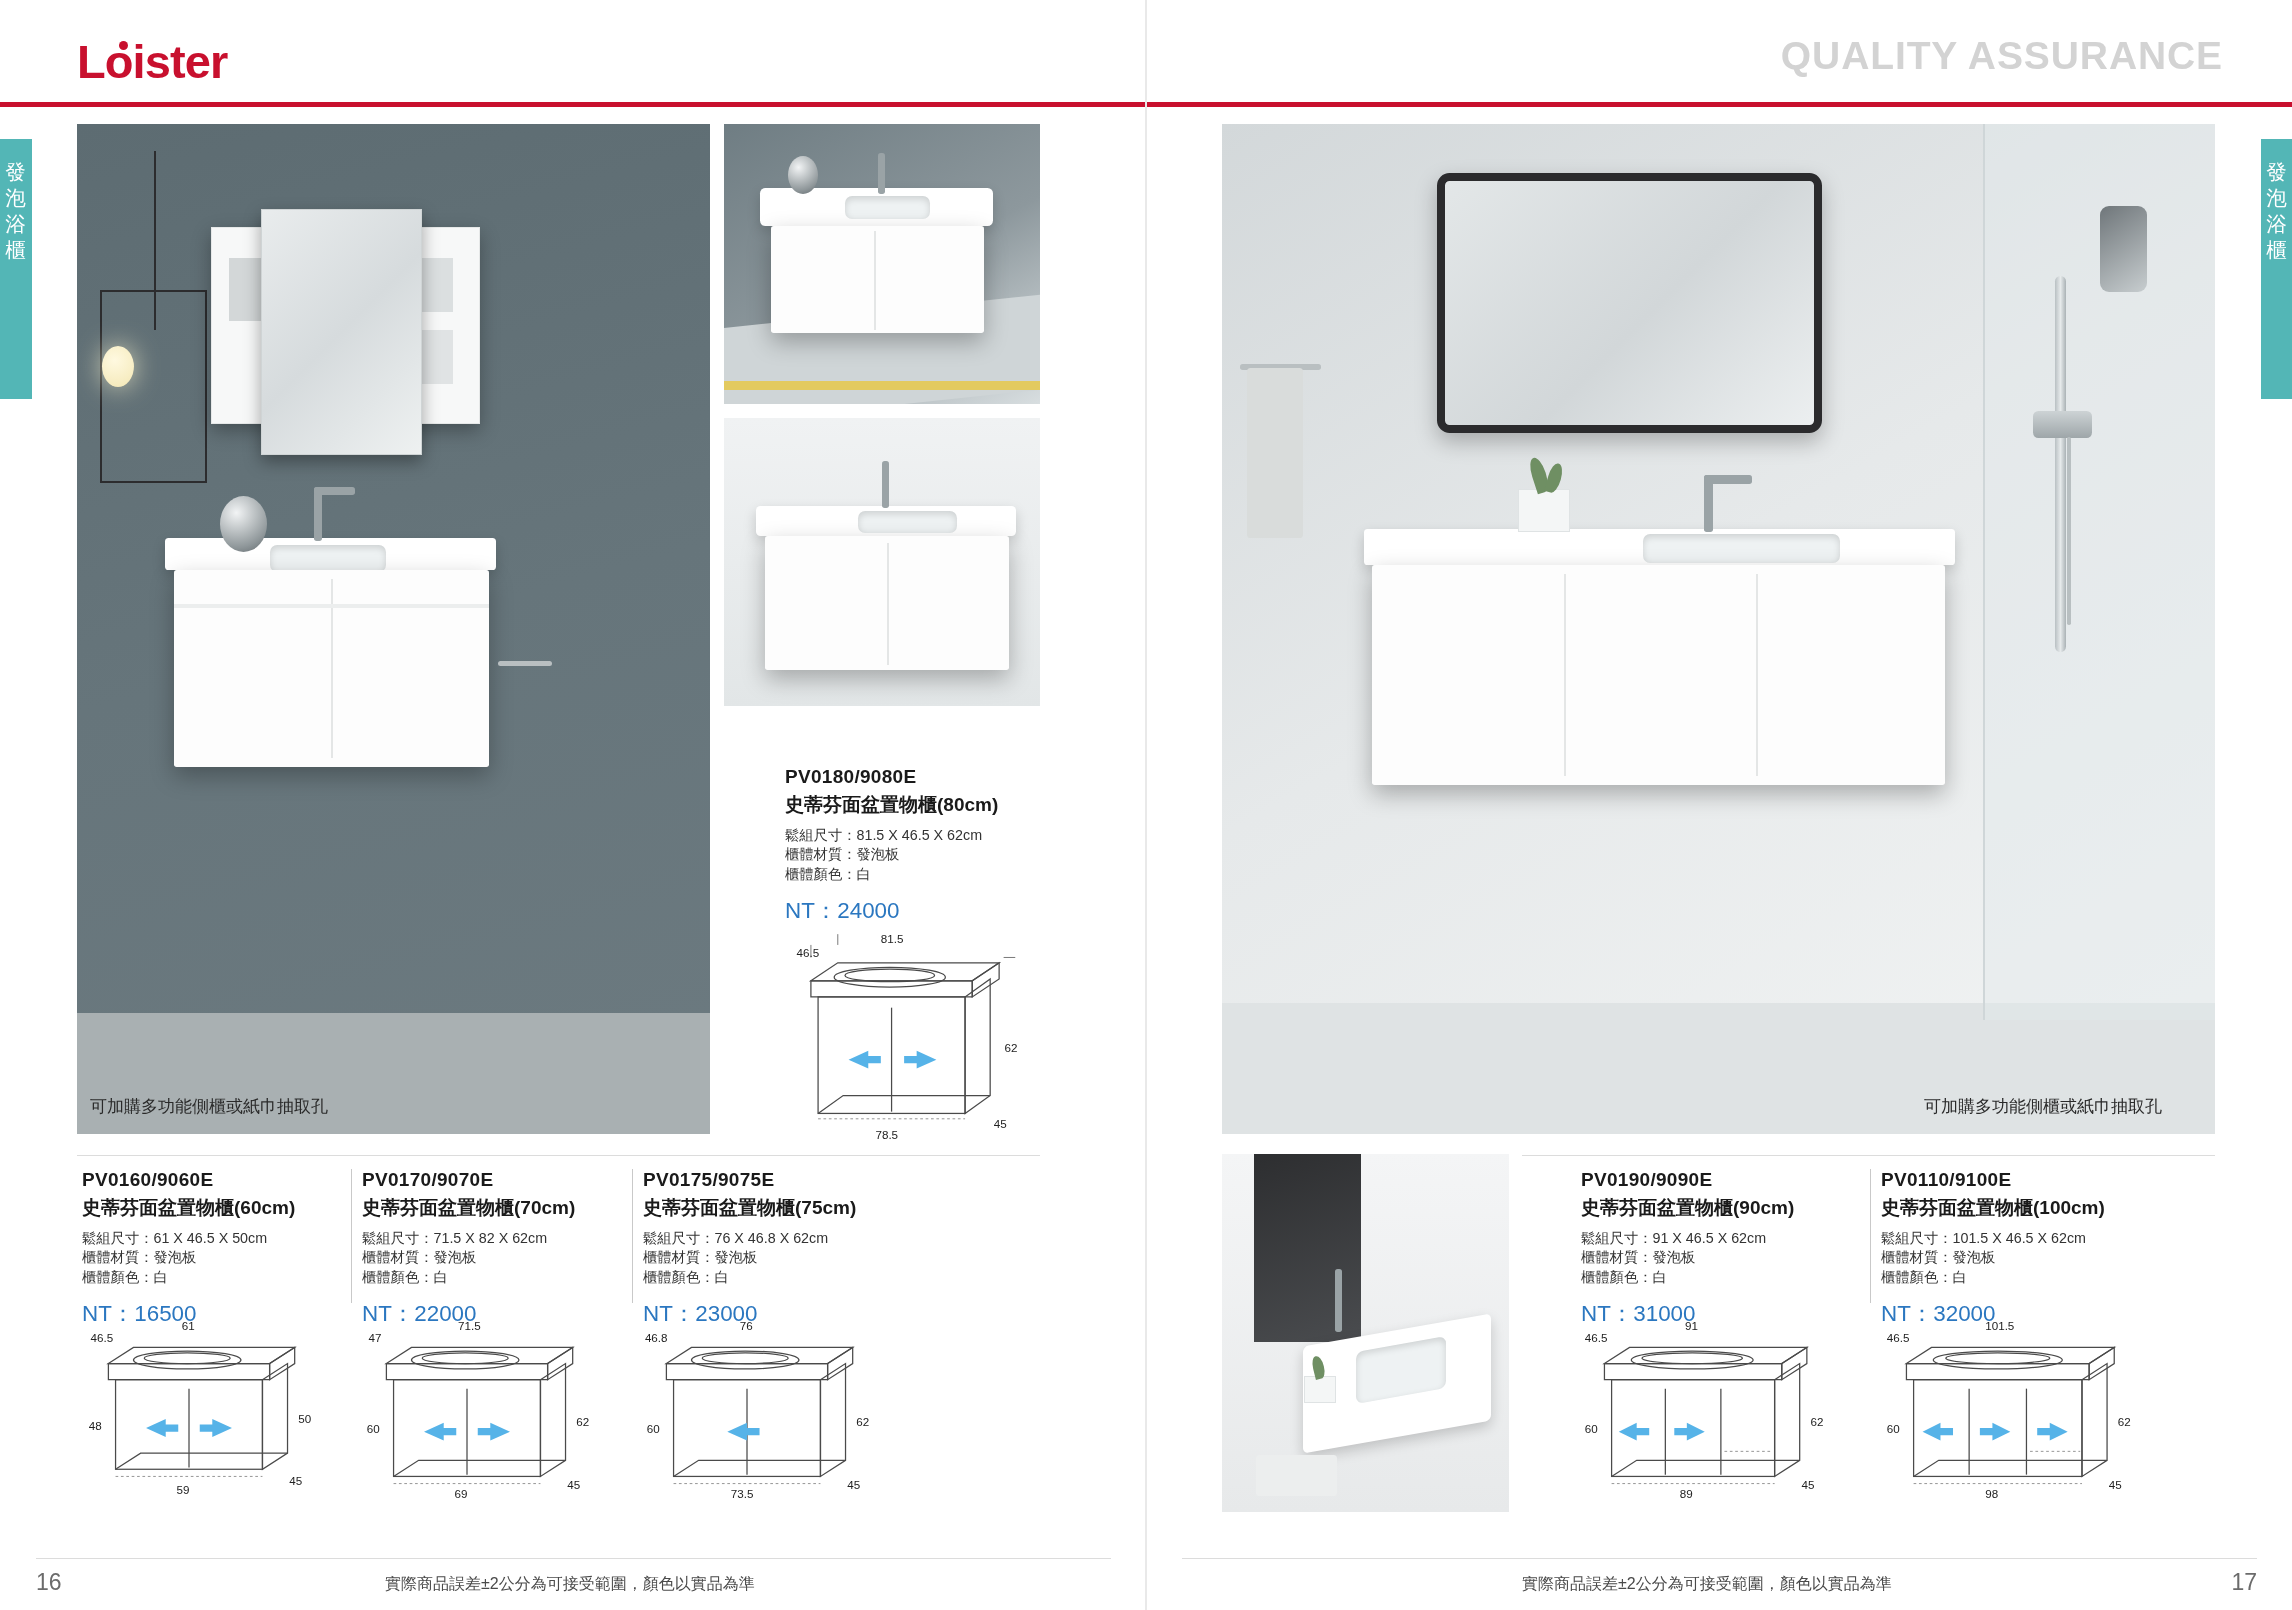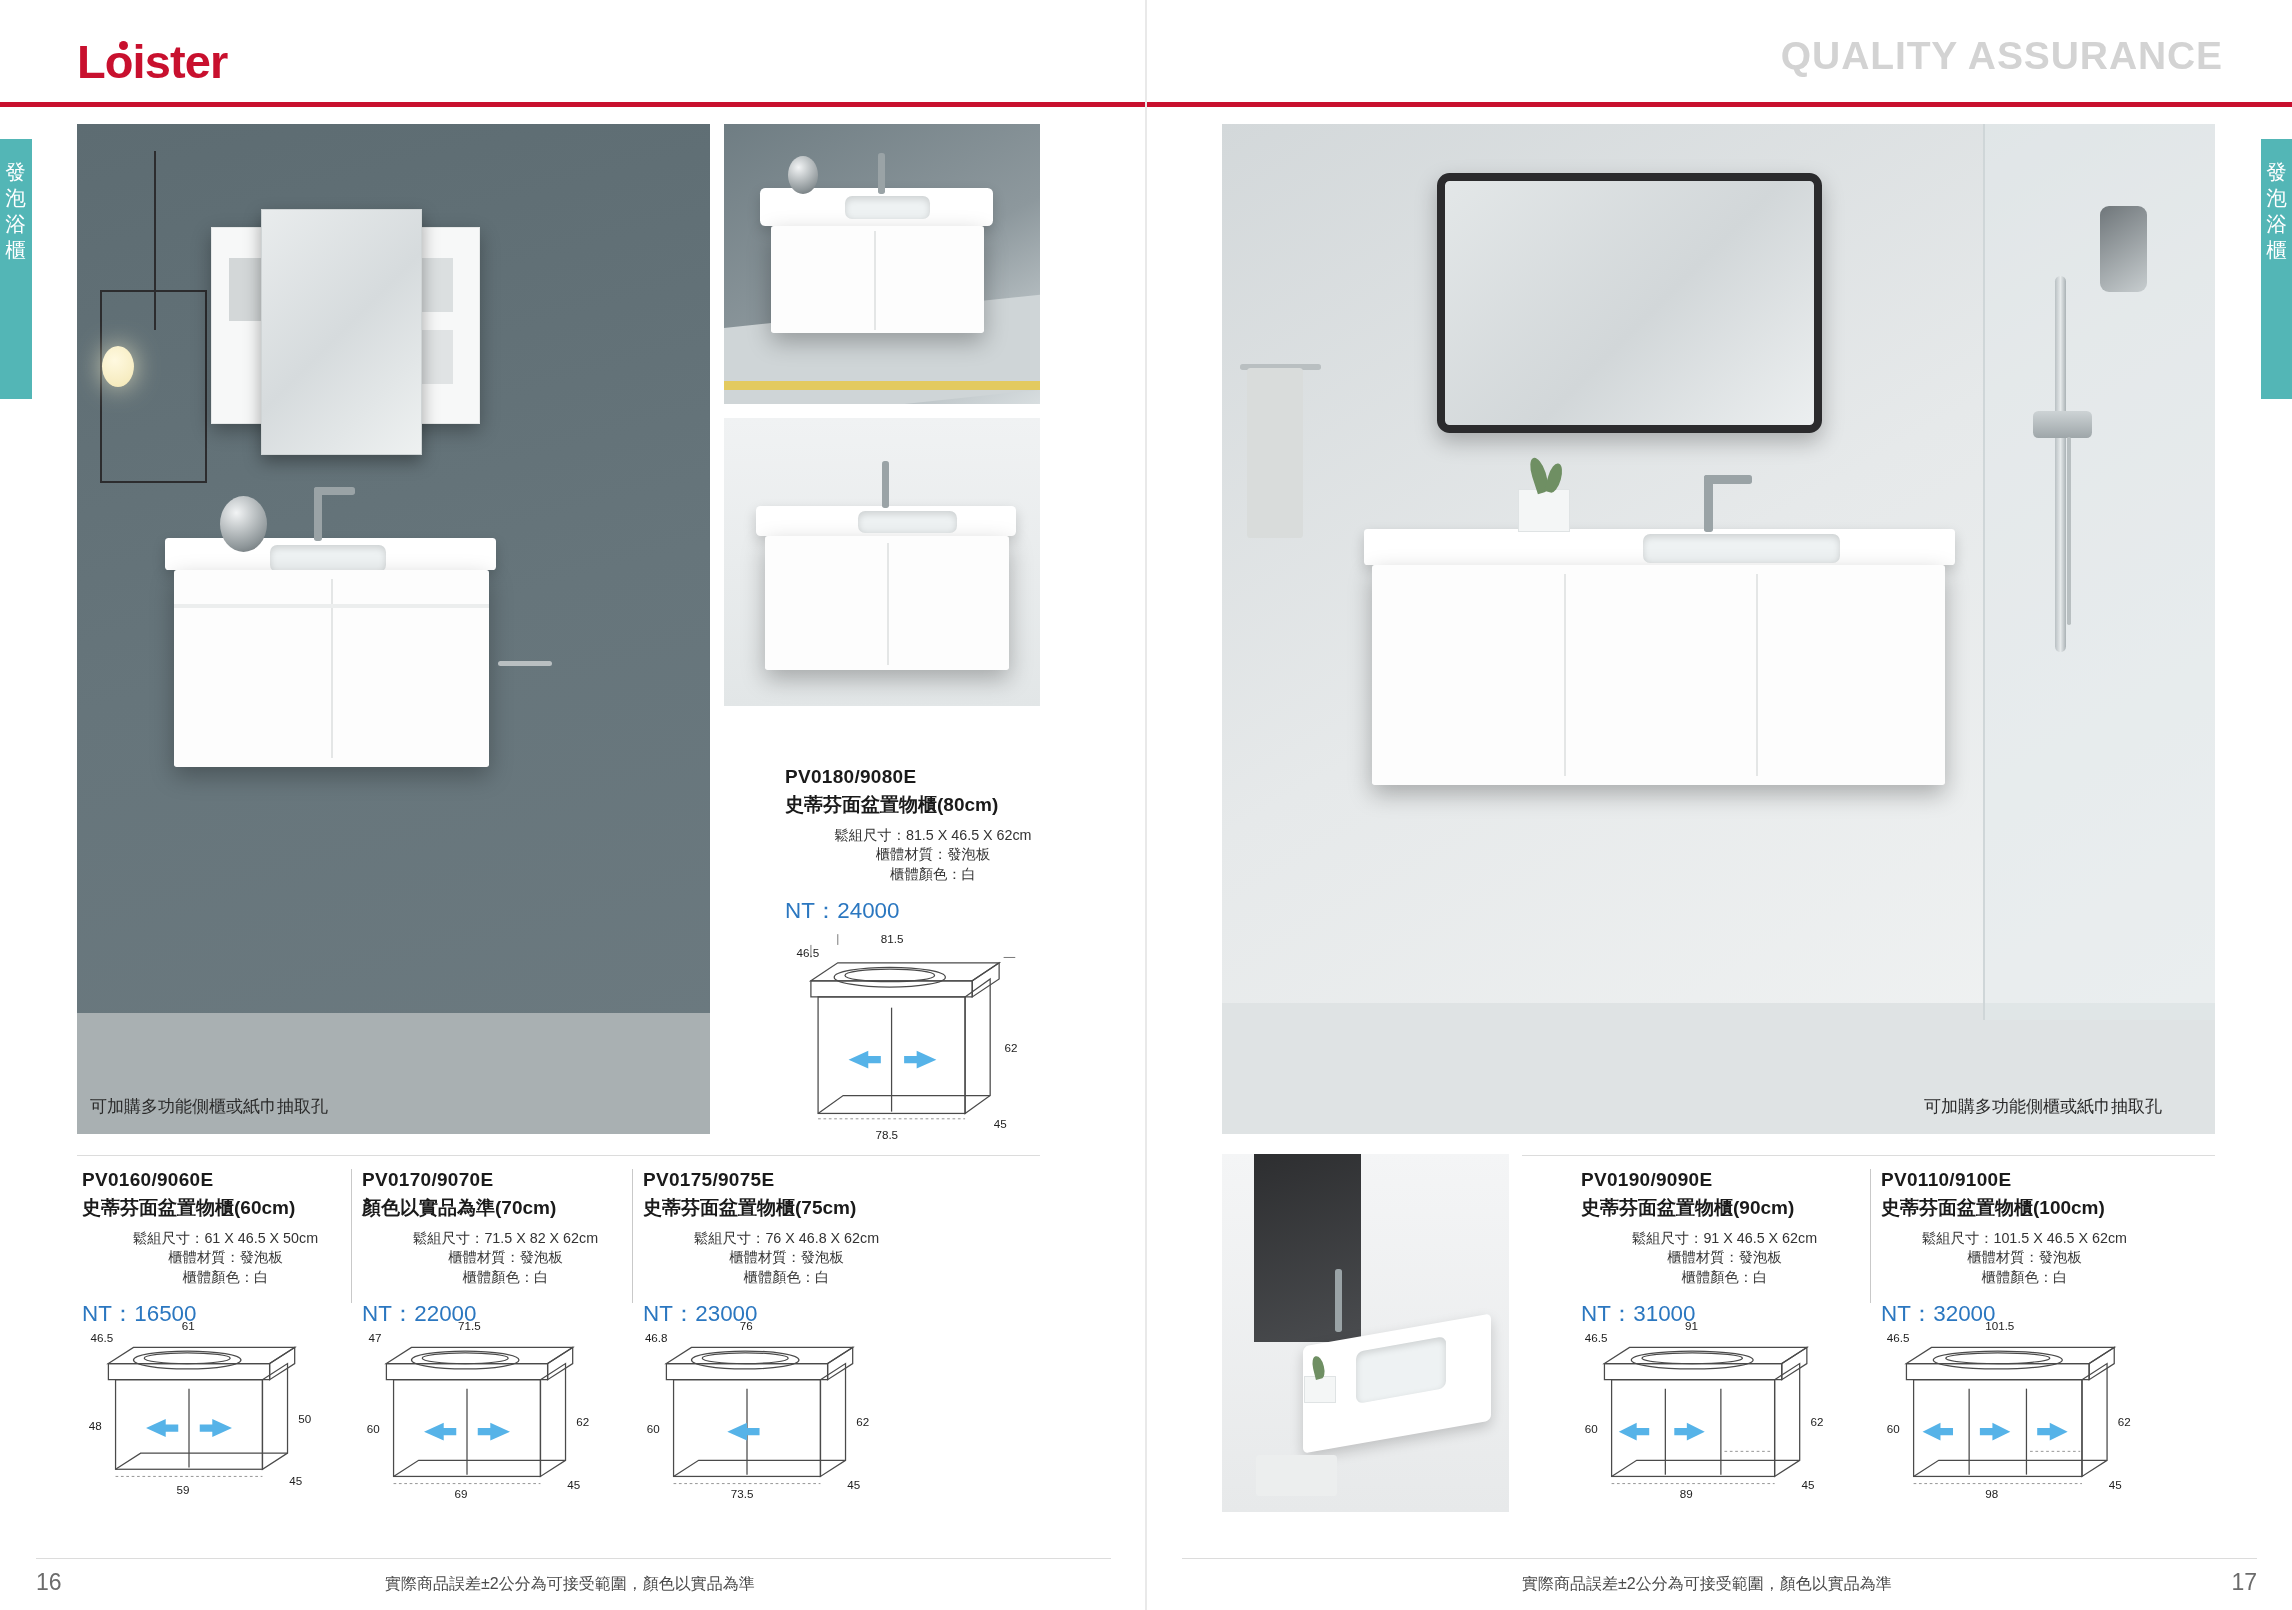--- a/index.html
+++ b/index.html
@@ -174,21 +174,21 @@
     position: absolute;
     width: 287px;
   }
   .product .pcode {
     font-size: 19px; font-weight: bold; color: #1a1a1a; letter-spacing: 0.3px;
   }
   .product .pname {
     font-size: 19px; font-weight: bold; color: #1a1a1a; margin-top: 3.6px;
   }
   .product .pspec {
-    font-size: 14.3px; color: #333; margin-top: 8px; line-height: 19.7px; text-align: center;
+    font-size: 14.3px; color: #333; margin-top: 8px; line-height: 19.7px;
   }
   .product .pprice {
     font-size: 22.4px; color: #2b77c0; margin-top: 10.7px; font-weight: 500;
   }
   .divider-v {
     position: absolute; width: 0.9px; background: #c9c9c9;
   }
 
   
   .diagram { position: absolute; }
@@ -338,21 +338,21 @@
       <div>鬆組尺寸：61 X 46.5 X 50cm</div>
       <div>櫃體材質：發泡板</div>
       <div>櫃體顏色：白</div>
     </div>
     <div class="pprice">NT：16500</div>
   </div>
   <div class="divider-v" style="left:351px;top:1169px;height:134px"></div>
 
   <div class="product" style="left:362px;top:1169px">
     <div class="pcode">PV0170/9070E</div>
-    <div class="pname">顏色以實品為準(70cm)</div>
+    <div class="pname">史蒂芬面盆置物櫃(70cm)</div>
     <div class="pspec">
       <div>鬆組尺寸：71.5 X 82 X 62cm</div>
       <div>櫃體材質：發泡板</div>
       <div>櫃體顏色：白</div>
     </div>
     <div class="pprice">NT：22000</div>
   </div>
   <div class="divider-v" style="left:632px;top:1169px;height:134px"></div>
 
   <div class="product" style="left:643px;top:1169px">

